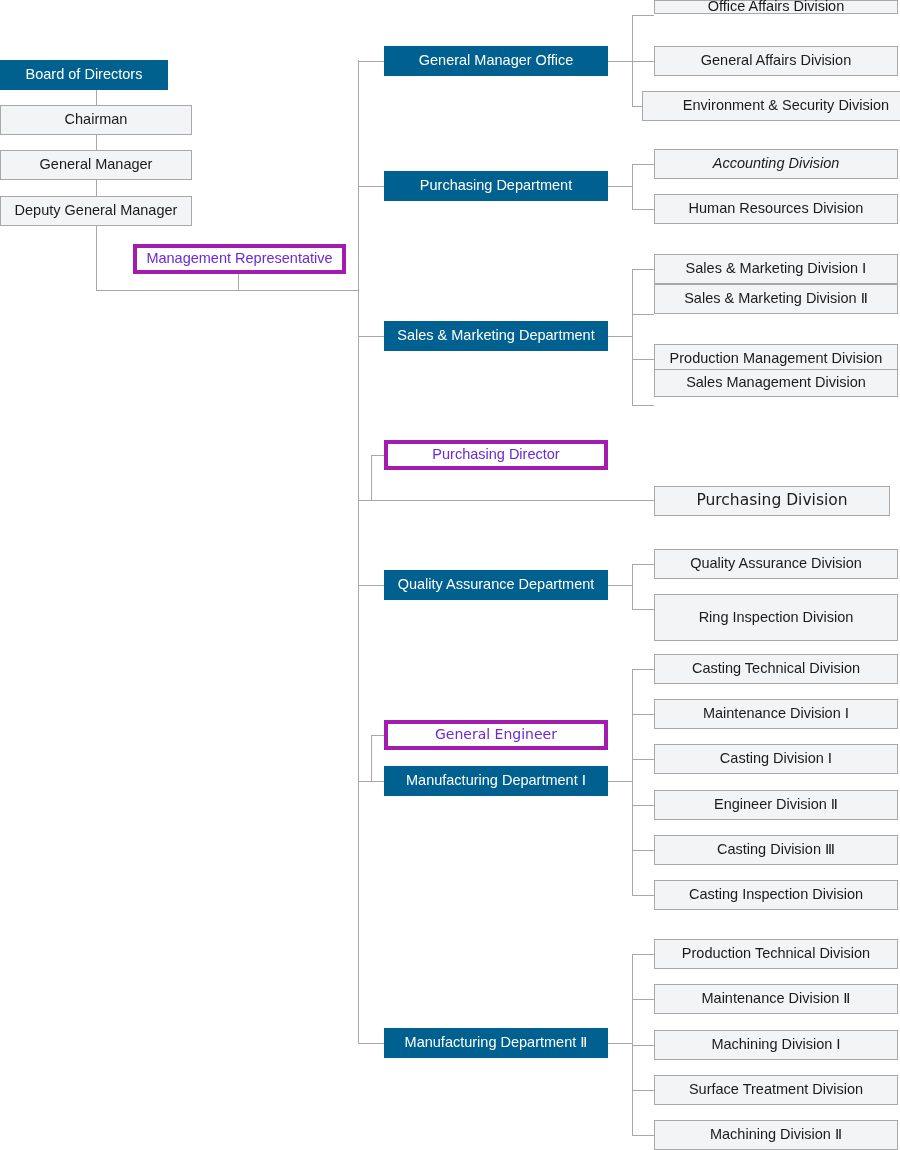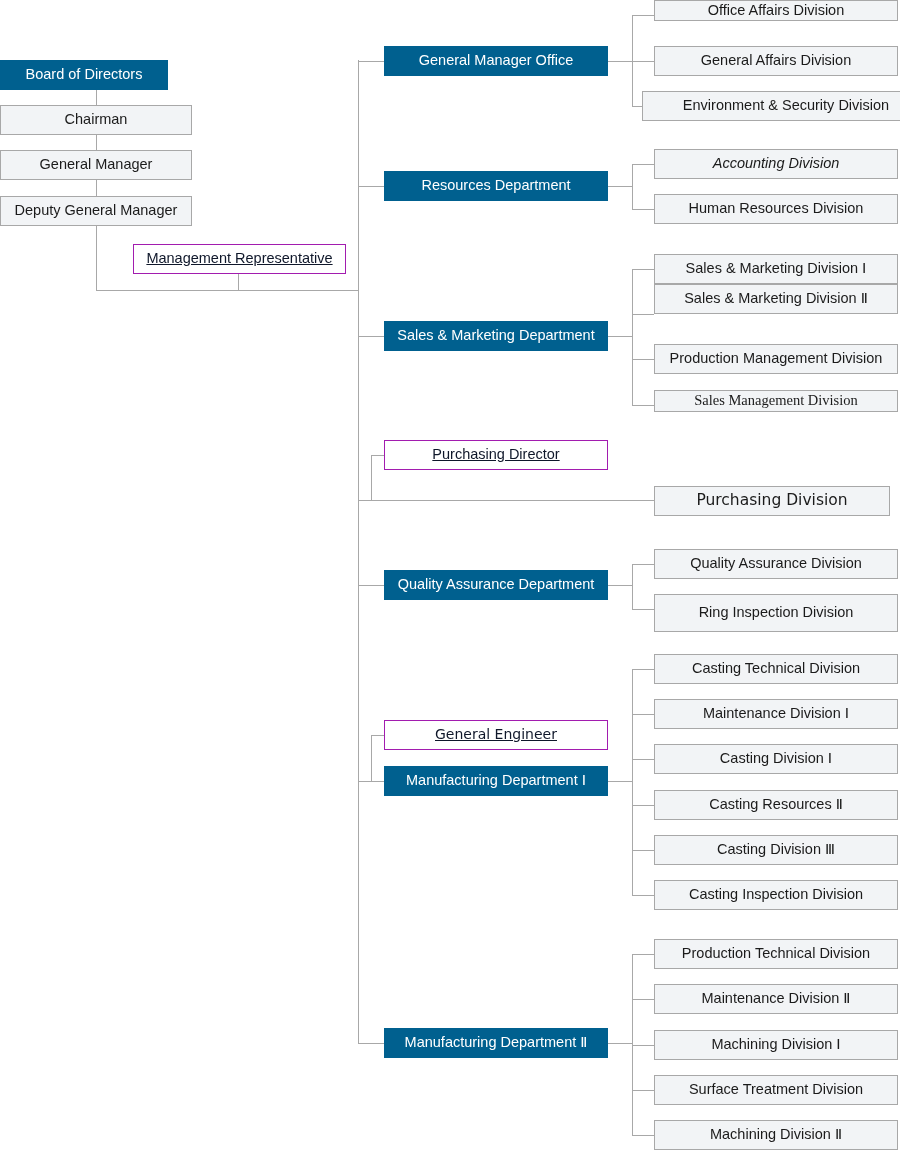--- a/index.html
+++ b/index.html
@@ -34,24 +34,23 @@
     font-size: 14.5px;
   }
   .node.grey {
     background: #f2f4f6;
     color: #1b1b1b;
     border: 1px solid #a8a8a8;
     font-size: 14.5px;
   }
   .node.white {
     background: #ffffff;
-    color: #0f172a;
-    border: 1px solid #a21caf;
+    color: #6d28d9;
+    border: 4px solid #a21caf;
     font-size: 14.5px;
-    text-decoration: underline;
   }
   .node.serifish {
     font-family: "DejaVu Sans", "Liberation Sans", sans-serif;
     font-size: 14px;
   }
   .node.big {
     font-family: "DejaVu Sans", "Liberation Sans", sans-serif;
     font-size: 15.5px;
   }
   .conn {
@@ -120,39 +119,39 @@
       <div class="conn h" style="left: 632px; top: 1090px; width: 22px;"></div>
       <div class="conn h" style="left: 632px; top: 1135px; width: 22px;"></div>
     </div>
   <div id="node-layer">
       <div class="node blue" style="left: 0px; top: 60px; width: 168px; height: 30px;">Board of Directors</div>
       <div class="node grey" style="left: 0px; top: 105px; width: 192px; height: 30px;">Chairman</div>
       <div class="node grey" style="left: 0px; top: 150px; width: 192px; height: 30px;">General Manager</div>
       <div class="node grey" style="left: 0px; top: 196px; width: 192px; height: 30px;">Deputy General Manager</div>
       <div class="node white" style="left: 133px; top: 244px; width: 213px; height: 30px;">Management Representative</div>
       <div class="node blue" style="left: 384px; top: 46px; width: 224px; height: 30px;">General Manager Office</div>
-      <div class="node grey" style="left: 654px; top: 0px; width: 244px; height: 21px;">Office Affairs Division</div>
+      <div class="node grey" style="left: 654px; top: 0px; width: 244px; height: 14px;">Office Affairs Division</div>
       <div class="node grey" style="left: 654px; top: 46px; width: 244px; height: 30px;">General Affairs Division</div>
       <div class="node grey" style="left: 642px; top: 91px; width: 288px; height: 30px;">Environment &amp; Security Division</div>
-      <div class="node blue" style="left: 384px; top: 171px; width: 224px; height: 30px;">Resources Department</div>
+      <div class="node blue" style="left: 384px; top: 171px; width: 224px; height: 30px;">Purchasing Department</div>
       <div class="node grey" style="left: 654px; top: 149px; width: 244px; height: 30px; font-style: italic;">Accounting Division</div>
       <div class="node grey" style="left: 654px; top: 194px; width: 244px; height: 30px;">Human Resources Division</div>
       <div class="node blue" style="left: 384px; top: 321px; width: 224px; height: 30px;">Sales &amp; Marketing Department</div>
       <div class="node grey" style="left: 654px; top: 254px; width: 244px; height: 30px;">Sales &amp; Marketing Division Ⅰ</div>
       <div class="node grey" style="left: 654px; top: 284px; width: 244px; height: 30px;">Sales &amp; Marketing Division Ⅱ</div>
       <div class="node grey" style="left: 654px; top: 344px; width: 244px; height: 30px;">Production Management Division</div>
-      <div class="node grey" style="left: 654px; top: 390px; width: 244px; height: 22px; font-family: Liberation Serif, serif;">Sales Management Division</div>
+      <div class="node grey" style="left: 654px; top: 369px; width: 244px; height: 28px;">Sales Management Division</div>
       <div class="node blue" style="left: 384px; top: 570px; width: 224px; height: 30px;">Quality Assurance Department</div>
       <div class="node grey" style="left: 654px; top: 549px; width: 244px; height: 30px;">Quality Assurance Division</div>
-      <div class="node grey" style="left: 654px; top: 594px; width: 244px; height: 38px;">Ring Inspection Division</div>
+      <div class="node grey" style="left: 654px; top: 594px; width: 244px; height: 47px;">Ring Inspection Division</div>
       <div class="node blue" style="left: 384px; top: 766px; width: 224px; height: 30px;">Manufacturing Department Ⅰ</div>
       <div class="node grey" style="left: 654px; top: 654px; width: 244px; height: 30px;">Casting Technical Division</div>
       <div class="node grey" style="left: 654px; top: 699px; width: 244px; height: 30px;">Maintenance Division Ⅰ</div>
       <div class="node grey" style="left: 654px; top: 744px; width: 244px; height: 30px;">Casting Division Ⅰ</div>
-      <div class="node grey" style="left: 654px; top: 790px; width: 244px; height: 30px;">Casting Resources Ⅱ</div>
+      <div class="node grey" style="left: 654px; top: 790px; width: 244px; height: 30px;">Engineer Division Ⅱ</div>
       <div class="node grey" style="left: 654px; top: 835px; width: 244px; height: 30px;">Casting Division Ⅲ</div>
       <div class="node grey" style="left: 654px; top: 880px; width: 244px; height: 30px;">Casting Inspection Division</div>
       <div class="node blue" style="left: 384px; top: 1028px; width: 224px; height: 30px;">Manufacturing Department Ⅱ</div>
       <div class="node grey" style="left: 654px; top: 939px; width: 244px; height: 30px;">Production Technical Division</div>
       <div class="node grey" style="left: 654px; top: 984px; width: 244px; height: 30px;">Maintenance Division Ⅱ</div>
       <div class="node grey" style="left: 654px; top: 1030px; width: 244px; height: 30px;">Machining Division Ⅰ</div>
       <div class="node grey" style="left: 654px; top: 1075px; width: 244px; height: 30px;">Surface Treatment Division</div>
       <div class="node grey" style="left: 654px; top: 1120px; width: 244px; height: 30px;">Machining Division Ⅱ</div>
       <div class="node white" style="left: 384px; top: 440px; width: 224px; height: 30px;">Purchasing Director</div>
       <div class="node white serifish" style="left: 384px; top: 720px; width: 224px; height: 30px;">General Engineer</div>

